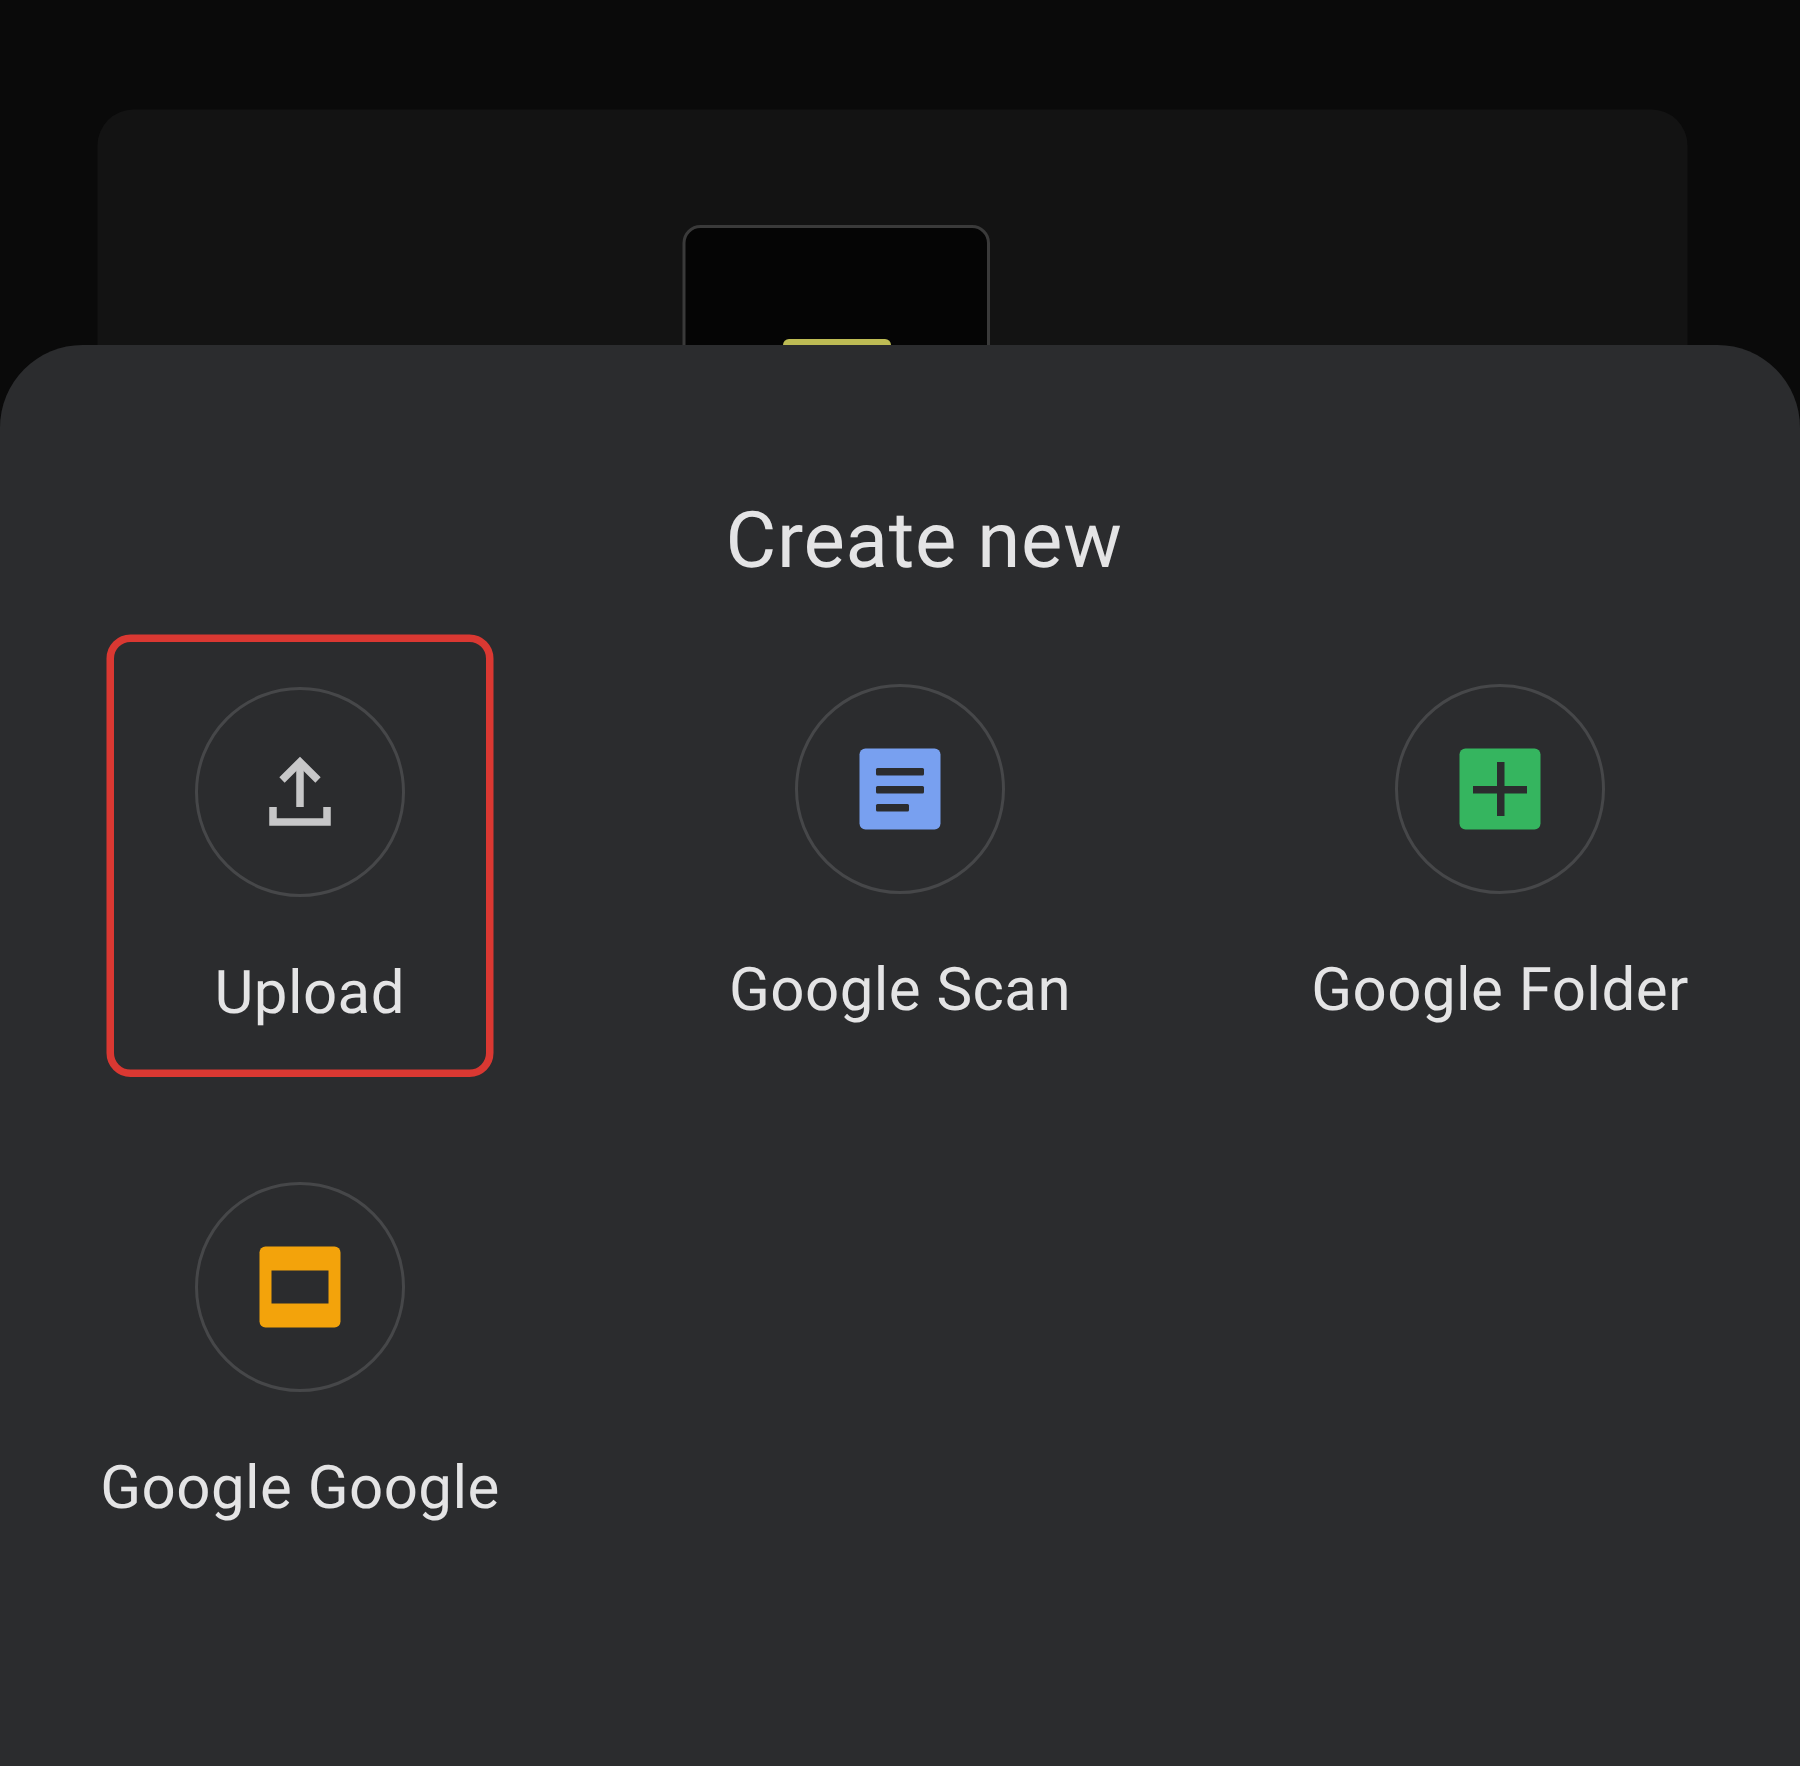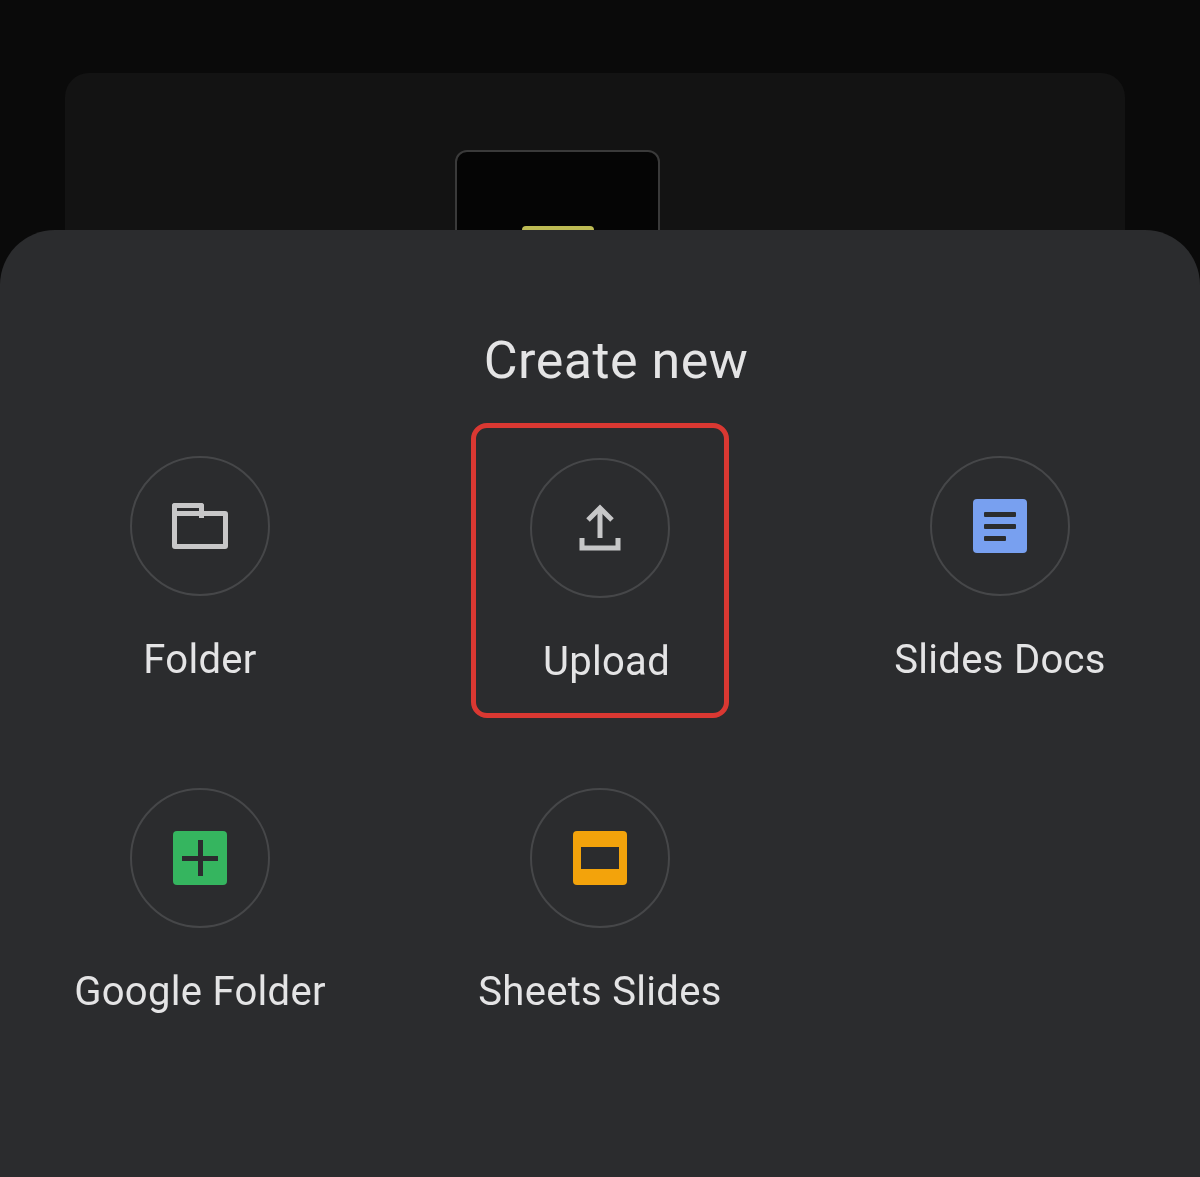--- a/index.html
+++ b/index.html
@@ -204,26 +204,20 @@
 <div class="background-card"></div>
 <div class="background-app-icon">
   <div class="background-app-icon-inner"></div>
 </div>
 
 <div class="sheet">
   <h1 class="sheet-title">Create new</h1>
 
   <div class="grid">
 
-    <div class="grid-item">
-      <div class="icon-circle">
-        <div class="folder-icon"></div>
-      </div>
-      <div class="item-label">Folder</div>
-    </div>
 
     <div class="grid-item">
       <div class="highlight-box">
         <div class="icon-circle">
           <svg class="upload-svg" viewBox="0 0 52 52">
             <polyline points="14,18 26,6 38,18"></polyline>
             <line x1="26" y1="7" x2="26" y2="36"></line>
             <polyline points="8,36 8,46 44,46 44,36"></polyline>
           </svg>
         </div>
@@ -233,33 +227,33 @@
 
 
     <div class="grid-item">
       <div class="icon-circle">
         <div class="docs-icon">
           <div class="docs-line long"></div>
           <div class="docs-line long"></div>
           <div class="docs-line short"></div>
         </div>
       </div>
-      <div class="item-label">Slides Docs</div>
+      <div class="item-label">Google Scan</div>
     </div>
 
     <div class="grid-item">
       <div class="icon-circle">
         <div class="sheets-icon"></div>
       </div>
       <div class="item-label">Google Folder</div>
     </div>
 
     <div class="grid-item">
       <div class="icon-circle">
         <div class="slides-icon">
           <div class="slides-inner"></div>
         </div>
       </div>
-      <div class="item-label">Sheets Slides</div>
+      <div class="item-label">Google Google</div>
     </div>
 
   </div>
 </div>
 
 </body></html>

